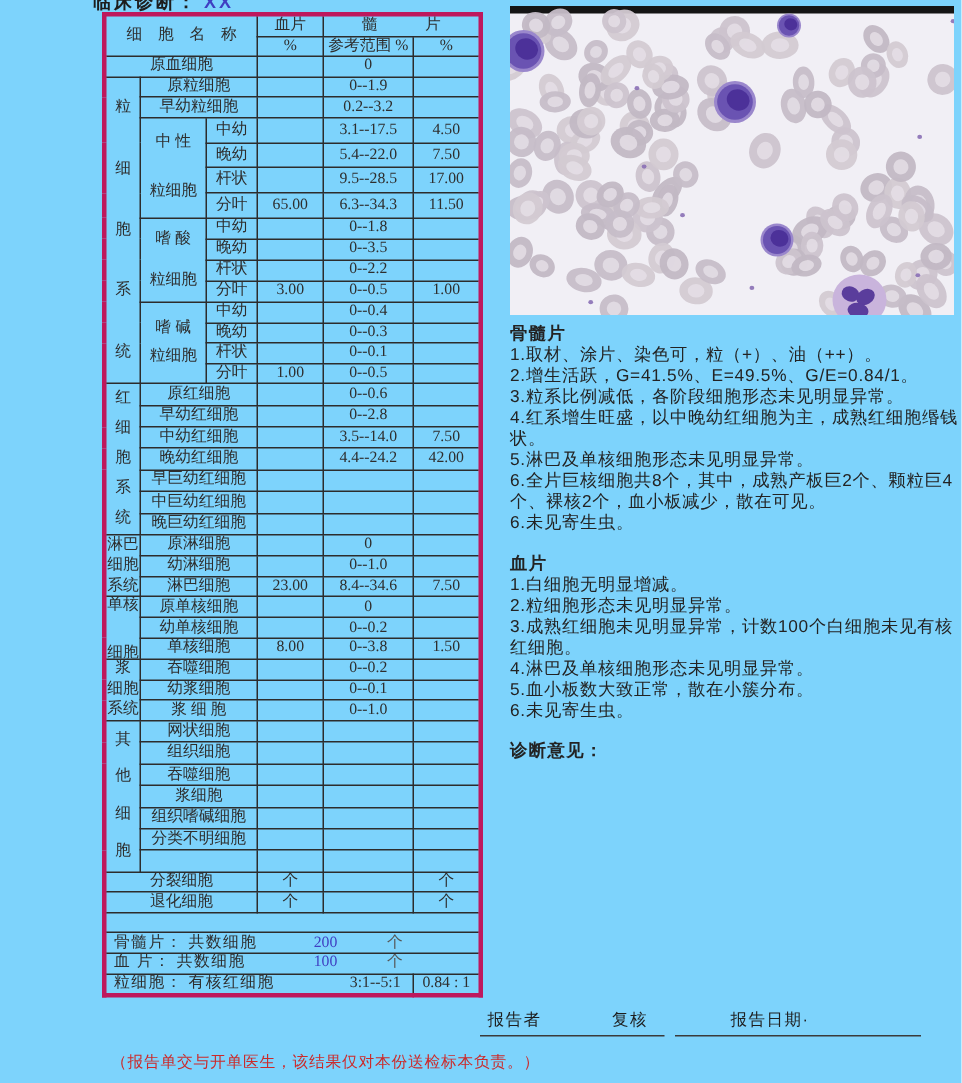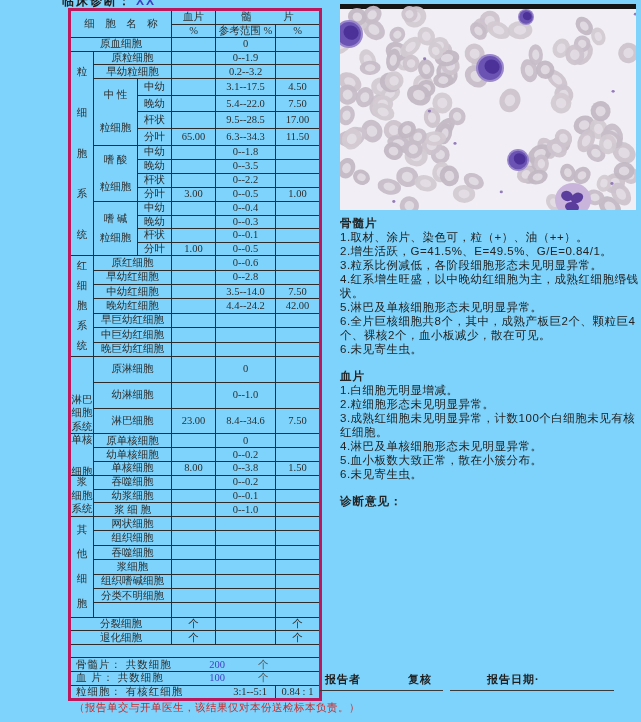--- a/index.html
+++ b/index.html
@@ -32,21 +32,21 @@
   
   #photo{position:absolute;left:340px;top:4px;width:296px;height:206px;background:#f1eff5;}
   #report{position:absolute;left:340px;top:216px;width:300px;font-size:11.5px;line-height:14px;color:#232323;}
   .rpt-title{font-weight:bold;letter-spacing:1px;}
   .rpt-line{letter-spacing:0.5px;}
   .gap{height:13px;}
   #diagval{margin-top:13px;}
 
   
   #sig{position:absolute;left:320px;top:672px;width:316px;font-size:11px;color:#1e1e1e;}
-  #sig .lbl{position:absolute;top:0;font-weight:bold;letter-spacing:1px;}
+  #sig .lbl{position:absolute;top:0;font-weight:normal;letter-spacing:1px;}
   .uline{position:absolute;top:18px;height:1px;background:#3a3a3a;}
 
   #rednote{position:absolute;left:74px;top:701px;font-size:10.5px;color:#cc2a2a;letter-spacing:0.5px;}
 </style>
 </head>
 <body>
 
 <div id="page">
 
   <div id="clin">
@@ -239,21 +239,21 @@
             <td class="val"></td>
           </tr>
           <tr>
             <td colspan="2">晚巨幼红细胞</td>
             <td class="val"></td>
             <td class="ref"></td>
             <td class="val"></td>
           </tr>
           <tr>
             <td class="sys" rowspan="3">
-              <div class="flexcol" style="height: 40.4px; margin-top: 36px;">
+              <div class="flexcol" style="height: 40.4px;">
                 <div>淋巴</div>
                 <div>细胞</div>
                 <div>系统</div>
               </div>
             </td>
             <td colspan="2">原淋细胞</td>
             <td class="val"></td>
             <td class="ref">0</td>
             <td class="val"></td>
           </tr>

